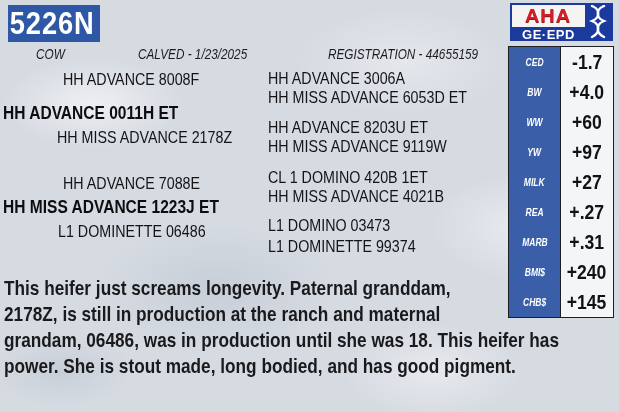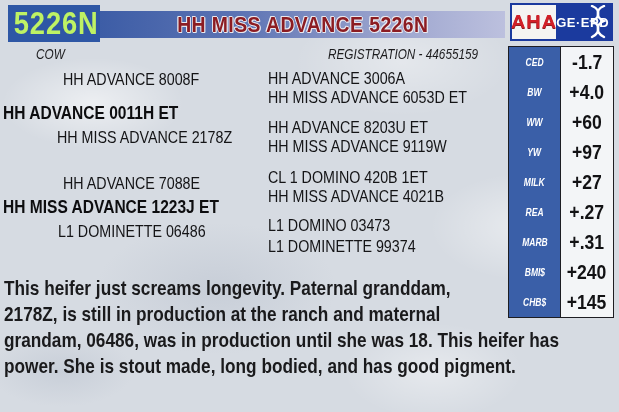--- a/index.html
+++ b/index.html
@@ -16,40 +16,40 @@
       radial-gradient(ellipse 200px 110px at 35% 70%, rgba(173,182,197,.35), transparent 60%),
       radial-gradient(ellipse 150px 80px at 70% 90%, rgba(255,255,255,.4), transparent 60%),
       radial-gradient(ellipse 120px 60px at 10% 90%, rgba(168,178,194,.3), transparent 60%);
   }
   .cond{transform:scaleX(0.84);transform-origin:0 50%;white-space:nowrap;display:inline-block;}
   .abs{position:absolute;}
 
   
   .lot-box{
     position:absolute;left:8px;top:5px;width:92px;height:37px;
-    background:#2e57a5;color:#bef264;display:flex;align-items:center;justify-content:flex-start;
+    background:#2e57a5;color:#ffffff;display:flex;align-items:center;justify-content:flex-end;
   }
   .lot-box span{font-size:31px;font-weight:bold;letter-spacing:1px;transform:scaleX(0.88);}
   .title-bar{
     position:absolute;left:100px;top:11px;width:405px;height:27px;
     background:linear-gradient(90deg,#3d5da6 0%,#5d74b4 35%,#9aa3cd 70%,#bcc0de 100%);
     display:flex;align-items:center;justify-content:center;
   }
   .title-bar span{
     font-size:22px;font-weight:bold;color:#8c1c22;letter-spacing:.5px;
     transform:scaleX(0.88);white-space:nowrap;
     text-shadow:-1px 0 0 #e8e8ee,1px 0 0 #e8e8ee,0 -1px 0 #e8e8ee,0 1px 0 #e8e8ee,1px 1px 0 #e8e8ee,-1px -1px 0 #e8e8ee;
   }
   
   .logo{
     position:absolute;left:510px;top:3px;width:103px;height:38px;
     background:#1b3a9e;border:2px solid #1b3a9e;box-sizing:border-box;
     display:flex;
   }
-  .logo-left{flex:1;display:flex;min-width:0;}
+  .logo-left{flex:1;display:flex;flex-direction:column;min-width:0;}
   .logo-aha{
     background:#f5f4f2;flex:1.35;display:flex;align-items:center;justify-content:center;
     font-weight:bold;font-size:19px;color:#d21f27;letter-spacing:1px;
     text-shadow:0 1px 0 #8c1c22;
   }
   .logo-aha span{transform:scaleX(1.05);}
   .logo-geepd{
     flex:1;display:flex;align-items:center;justify-content:center;
     color:#ffffff;font-weight:bold;font-size:13px;letter-spacing:.5px;
   }
@@ -108,39 +108,37 @@
   .footnote .star{font-size:15px;margin-right:6px;position:relative;top:-1px;}
 </style>
 </head>
 <body>
 
 <div class="page">
 
   <div class="lot-box">
     <span>5226N</span>
   </div>
-  <div class="title-bar">
-    <span>HH MISS ADVANCE 5226N</span>
-  </div>
   <div class="logo">
     <div class="logo-left">
       <div class="logo-aha">
         <span>AHA</span>
       </div>
       <div class="logo-geepd">GE·EPD</div>
     </div>
     <div class="logo-dna">
       <svg width="22" height="34" viewBox="0 0 22 34">
         <path d="M5,1 C17,6 5,11 17,16 C5,21 17,26 5,32" fill="none" stroke="#fff" stroke-width="2.4" stroke-linecap="round"></path>
         <path d="M17,1 C5,6 17,11 5,16 C17,21 5,26 17,32" fill="none" stroke="#fff" stroke-width="2.4" stroke-linecap="round"></path>
       </svg>
     </div>
   </div>
 
   <div class="info info-sex abs"><span class="cond">COW</span></div>
+  <div class="info info-calved abs"><span class="cond">CALVED - 1/23/2025</span></div>
   <div class="info info-reg abs"><span class="cond">REGISTRATION - 44655159</span></div>
 
   <div class="ped pl1"><span class="cond">HH ADVANCE 8008F</span></div>
   <div class="ped bold pl2"><span class="cond">HH ADVANCE 0011H ET</span></div>
   <div class="ped pl3"><span class="cond">HH MISS ADVANCE 2178Z</span></div>
   <div class="ped pl4"><span class="cond">HH ADVANCE 7088E</span></div>
   <div class="ped bold pl5"><span class="cond">HH MISS ADVANCE 1223J ET</span></div>
   <div class="ped pl6"><span class="cond">L1 DOMINETTE 06486</span></div>
 
   <div class="ped pr1"><span class="cond">HH ADVANCE 3006A</span></div>

